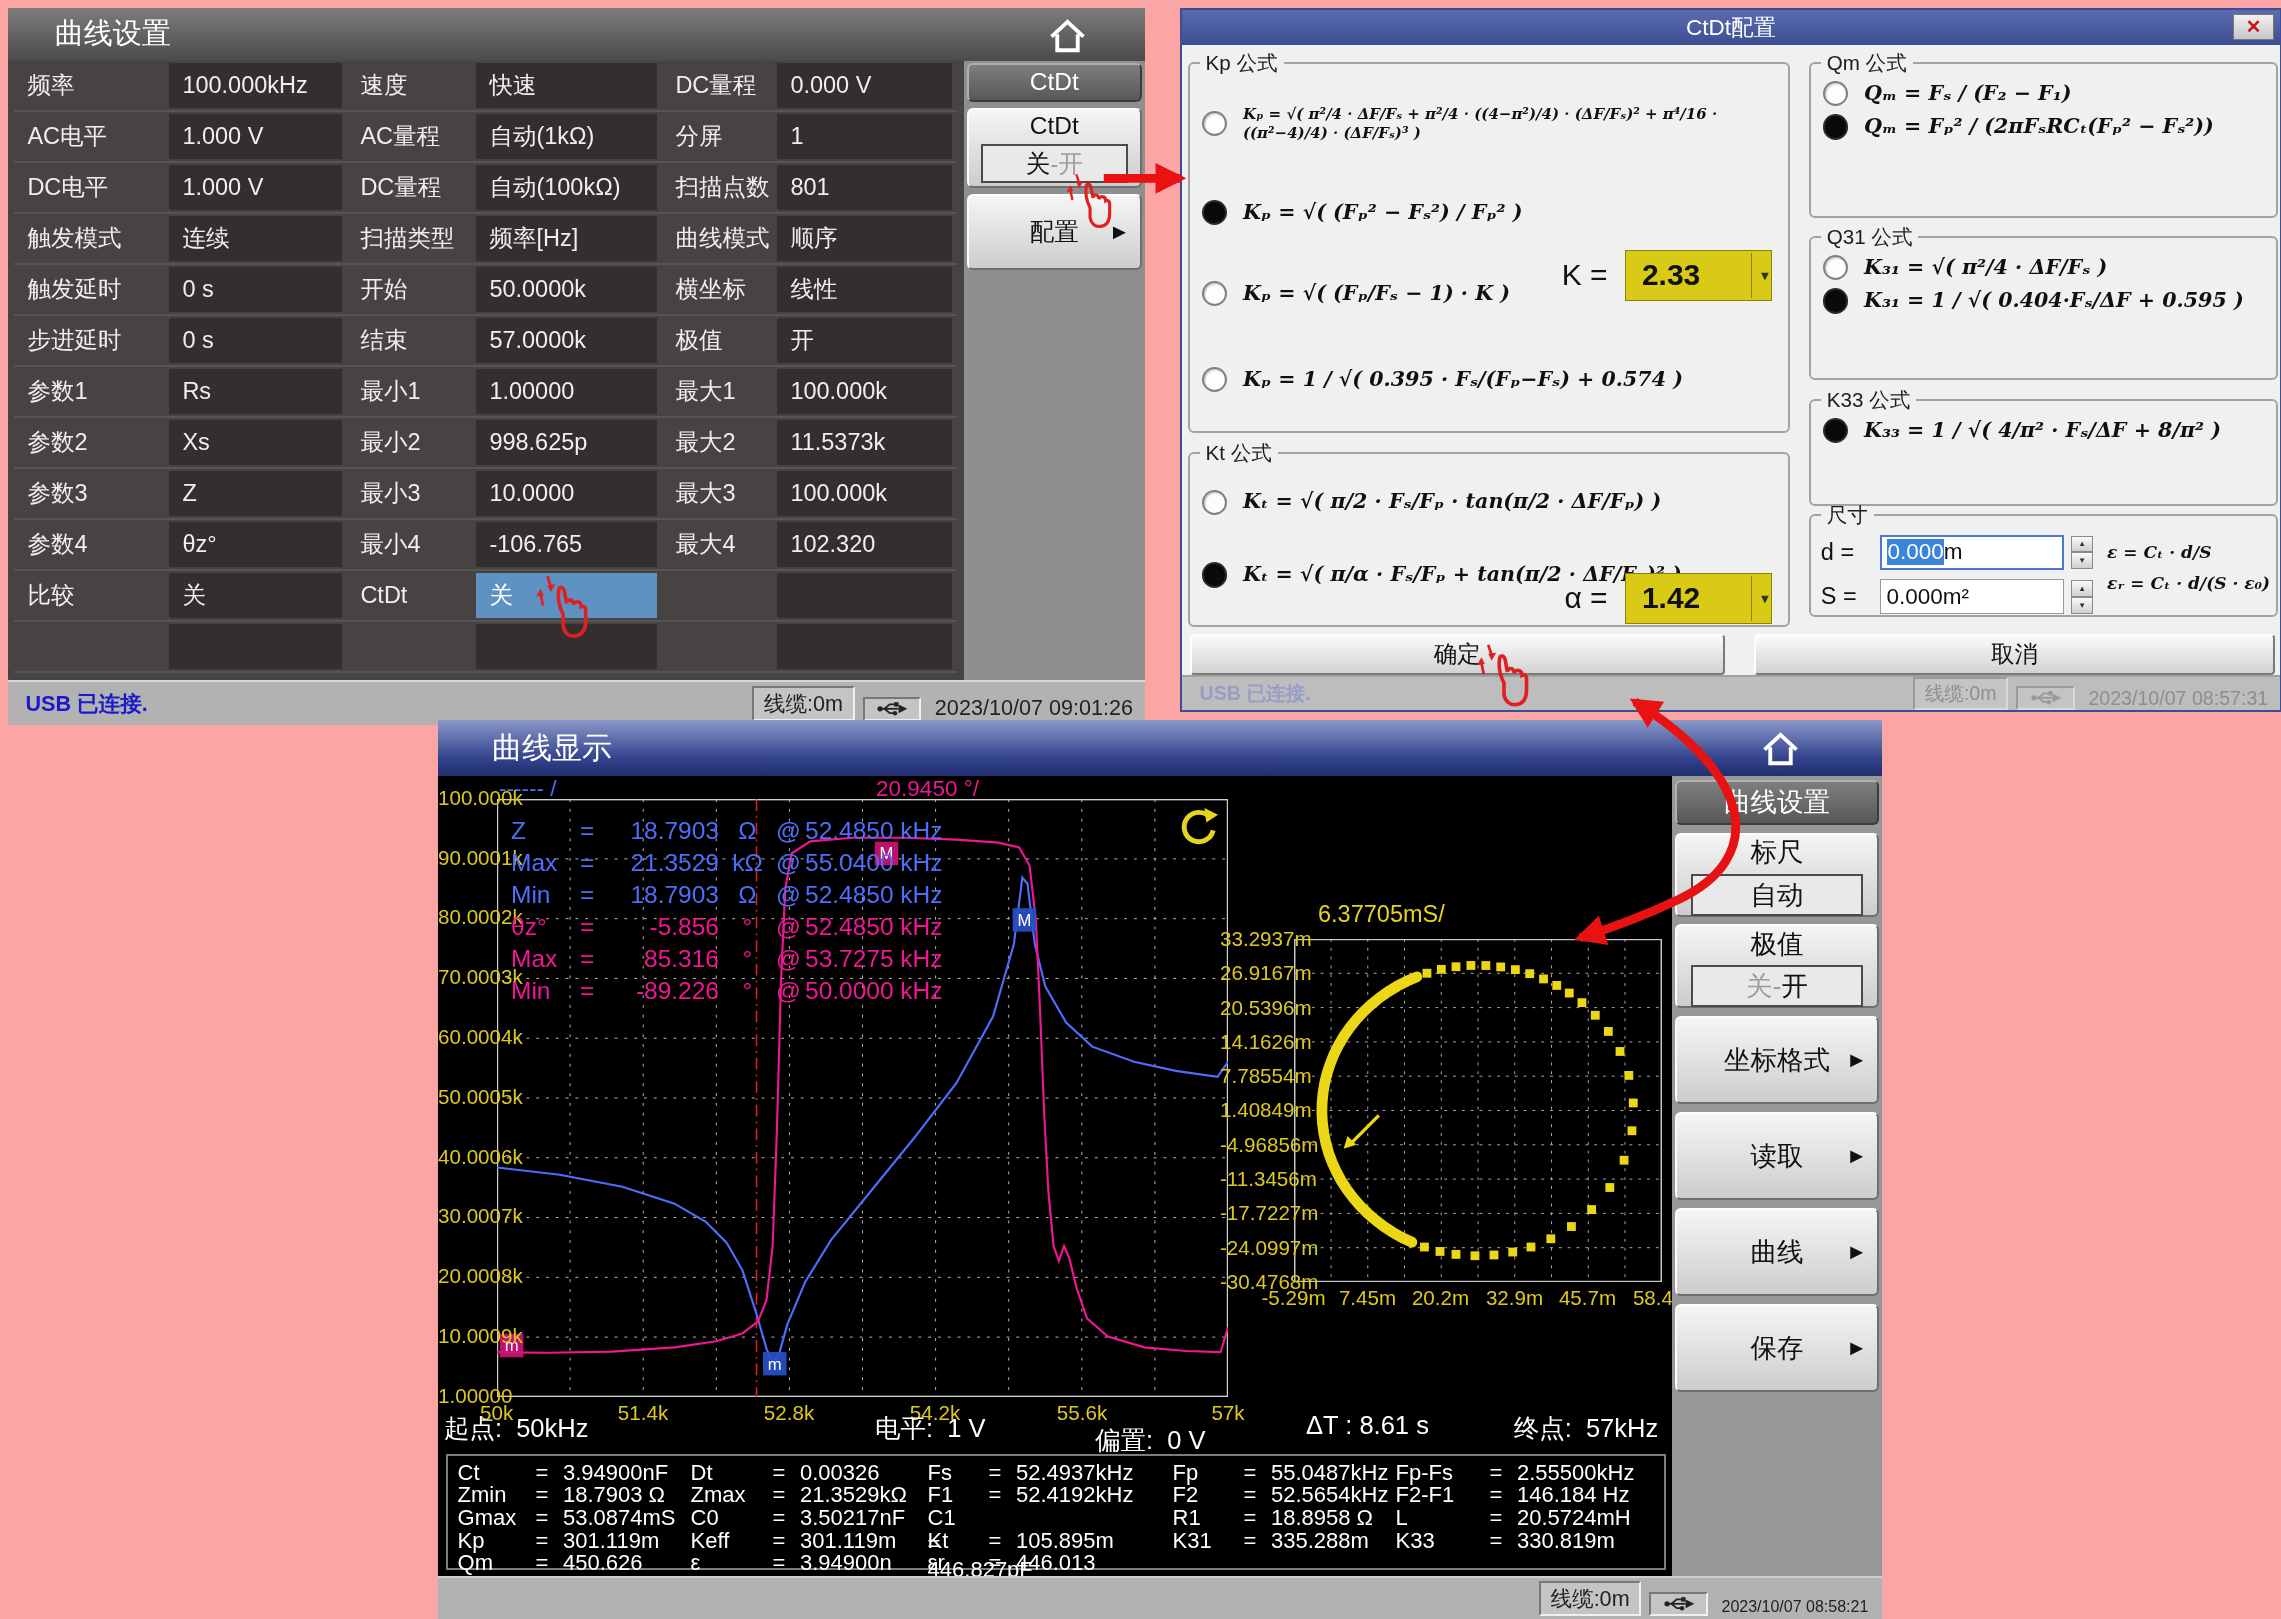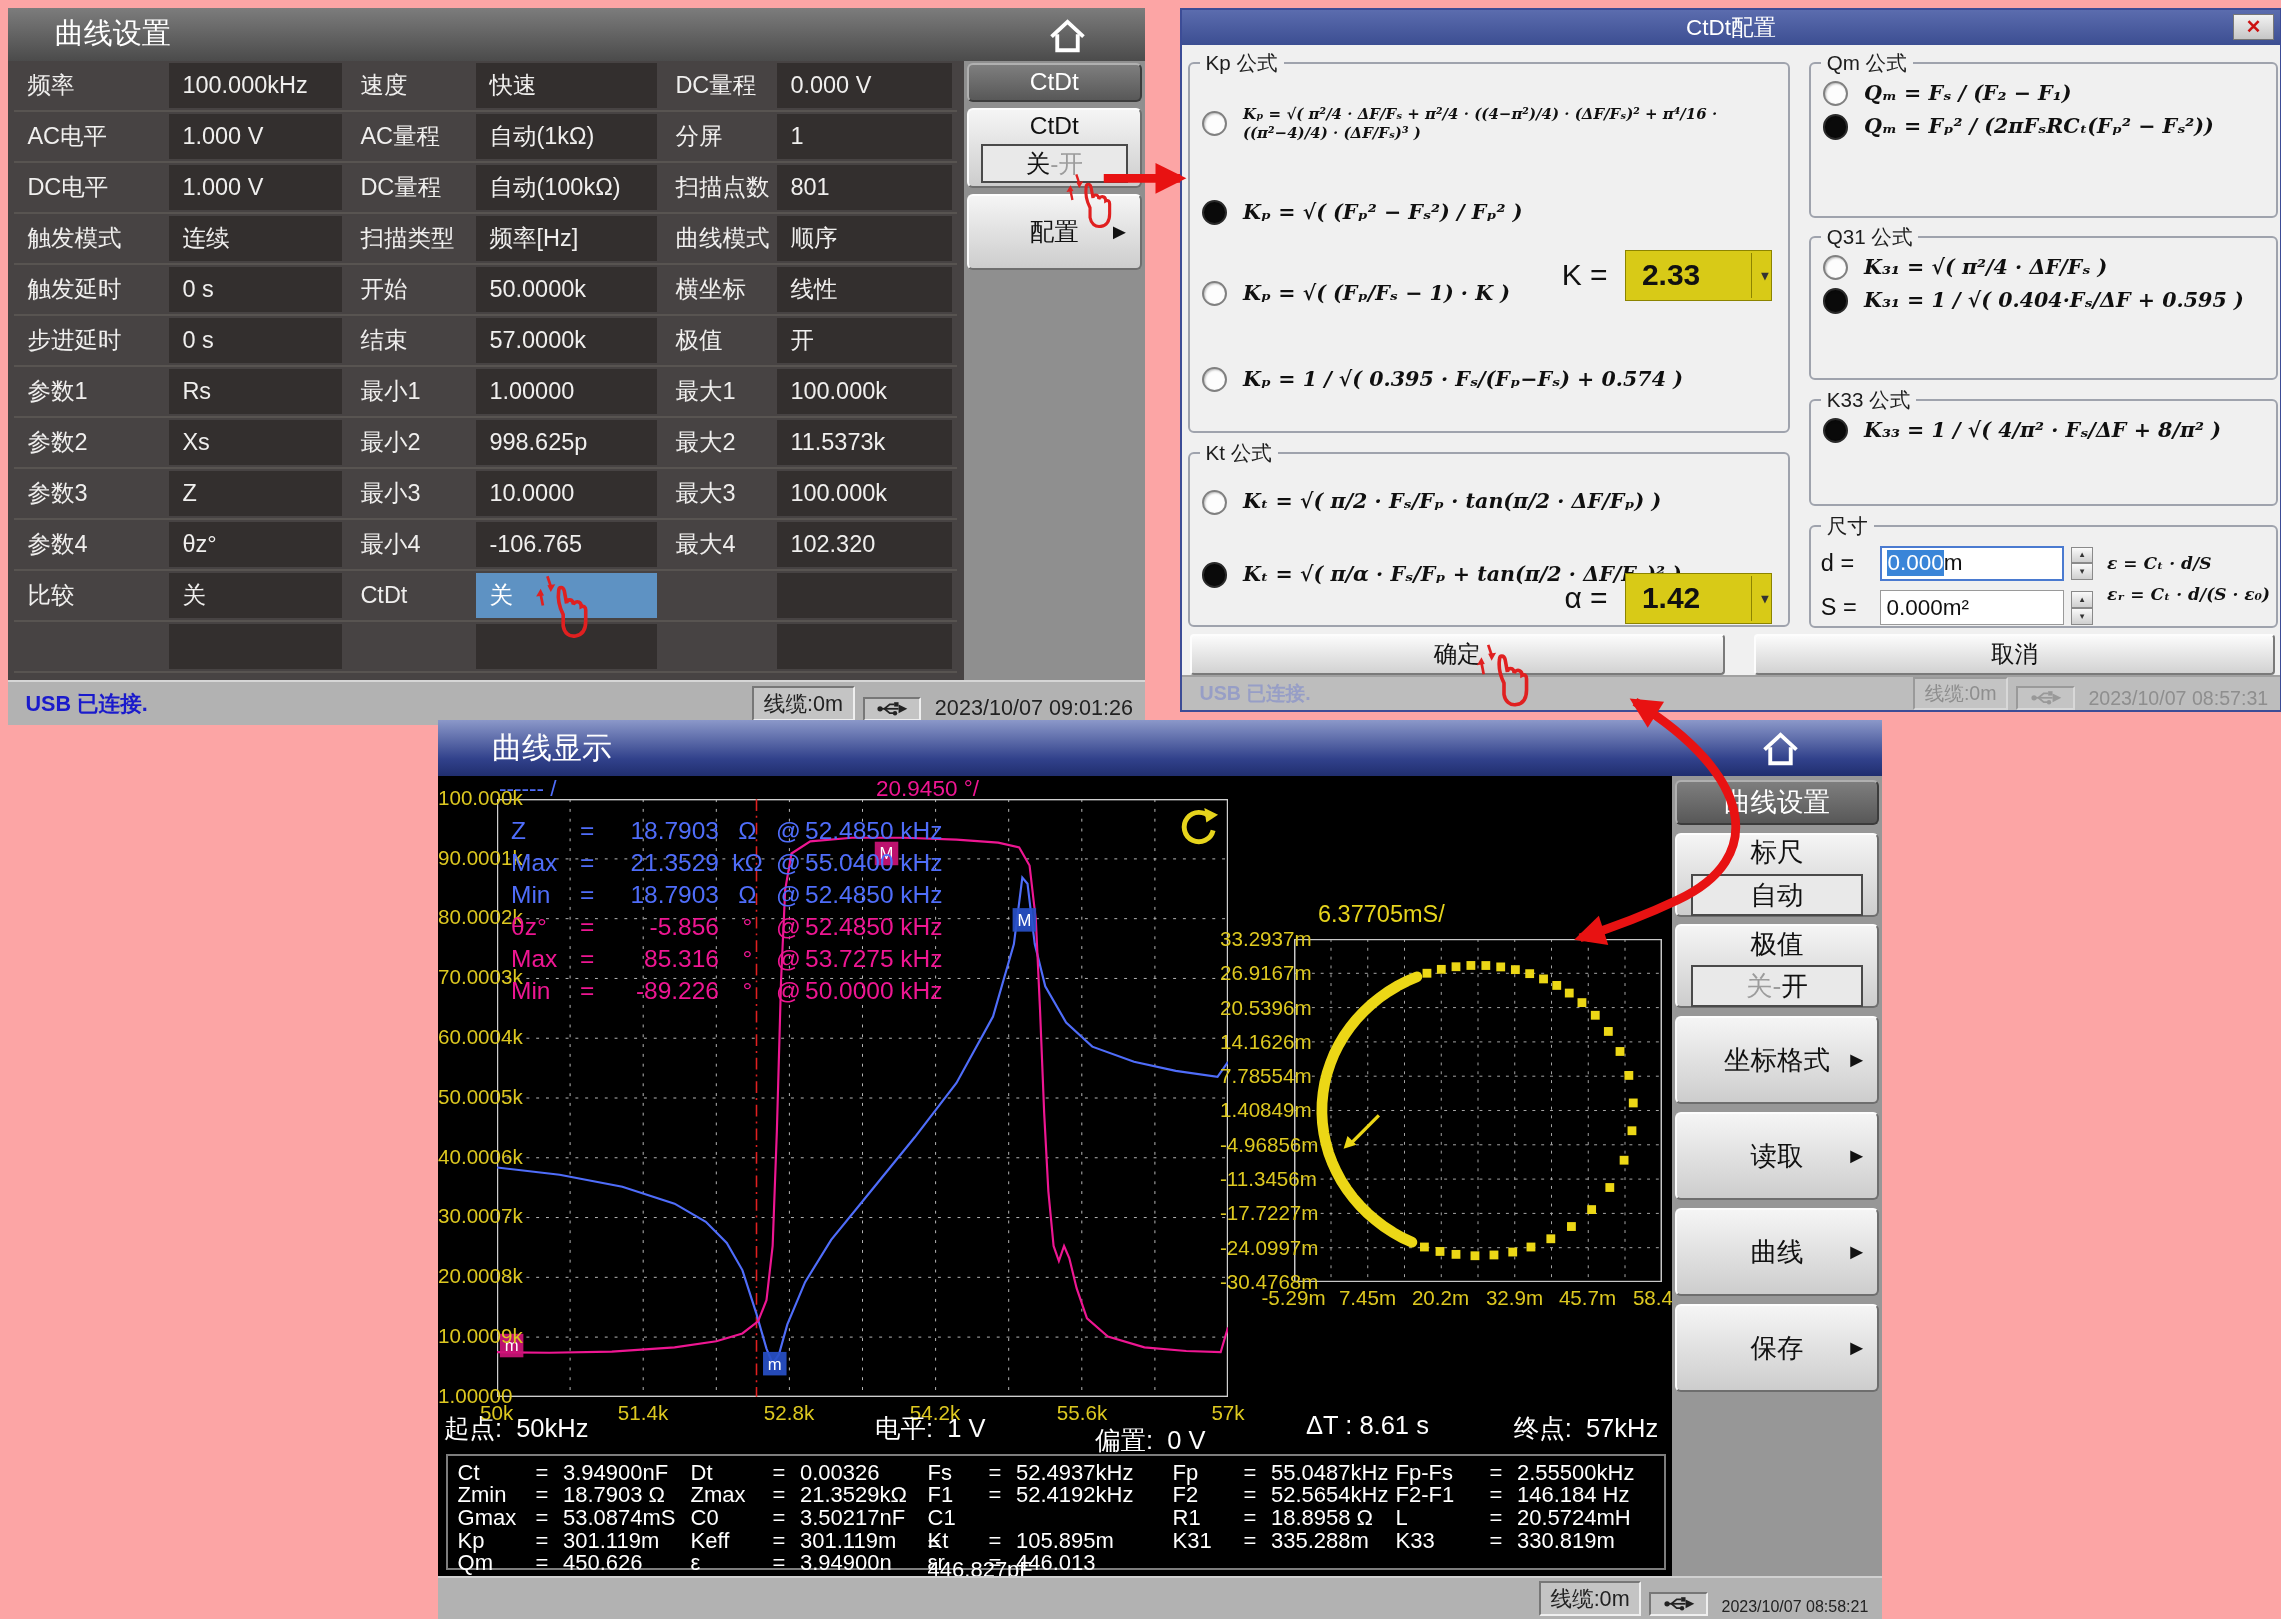--- a/index.html
+++ b/index.html
@@ -53,21 +53,21 @@
   .radio { width:25.5px; height:25.5px; min-width:25.5px; border-radius:50%; border:2px solid #808080;
     background:#fdfdfd; box-shadow:inset 1px 1px 2px rgba(0,0,0,.25); }
   .radio.sel { background:#0a0a0a; border-color:#2a2a2a; }
   .formula { font-family:"DejaVu Serif", serif; font-style:italic; font-weight:bold; color:#101010; font-size:20.6px; line-height:1.25; }
   .formula.small { font-size:15px; }
   .fs-kp  { left:5.9px;  top:3.9px;   width:602px; height:384px; }
   .fs-kt  { left:5.9px;  top:394px; width:602px; height:188px; }
   .fs-qm  { left:627px; top:3.9px;  width:469px; height:169px; }
   .fs-q31 { left:627px; top:178px; width:469px; height:157px; }
   .fs-k33 { left:627px; top:341px; width:469px; height:120px; }
-  .fs-size{ left:627px; top:467px; width:469px; height:116px; }
+  .fs-size{ left:627px; top:456px; width:469px; height:116px; }
   .fs-kp .frow:nth-child(1){ min-height:94px; }
   .fs-kp .frow:nth-child(2){ min-height:84px; }
   .fs-kp .frow:nth-child(3){ min-height:78px; }
   .fs-kp .frow:nth-child(4){ min-height:94px; }
   .fs-kt .frow:nth-child(1){ min-height:71px; }
   .fs-kt .frow:nth-child(2){ min-height:74px; }
   .kv { position:absolute; display:flex; align-items:center; gap:17.6px; }
   .kv-k { right:15.7px; top:173px; } .kv-a { right:15.7px; top:106px; }
   .kv .kvl { font-size:30px; color:#111; }
   .ycombo { width:147px; height:51px; background:#d8ca17; border:1px solid #8c8400; position:relative;

